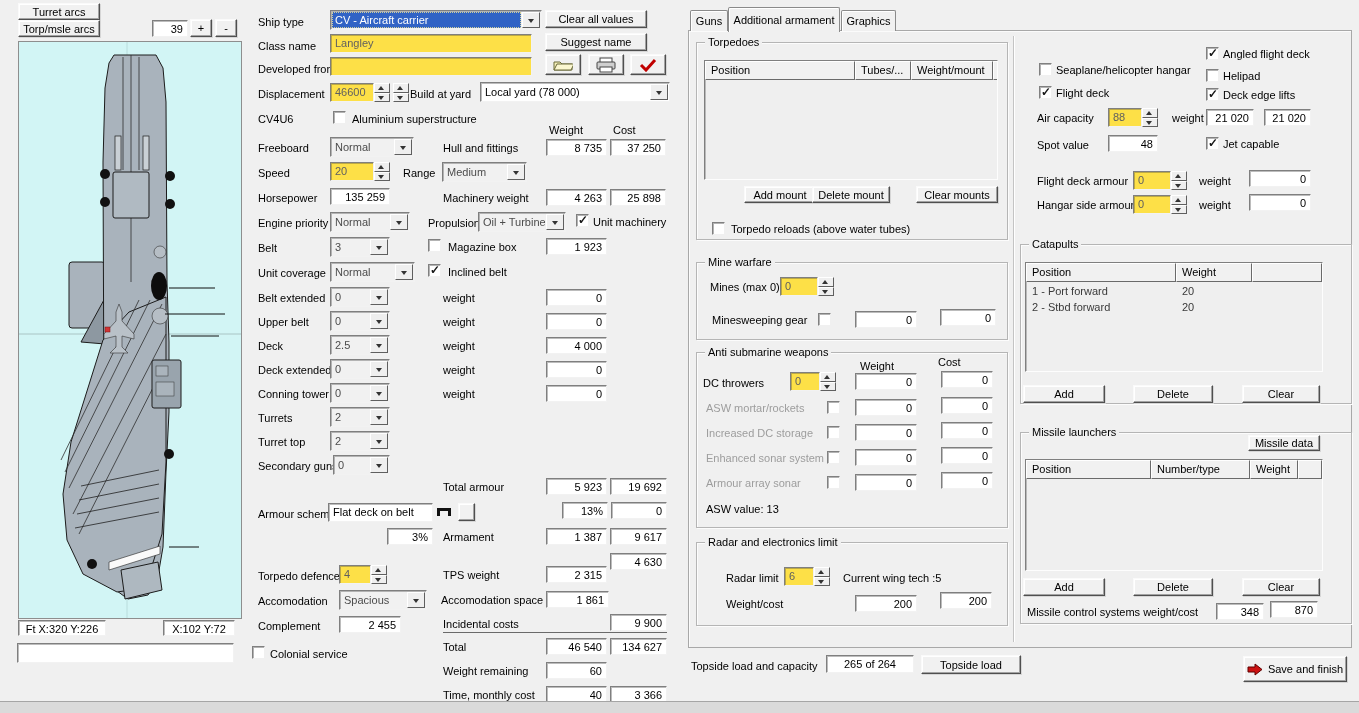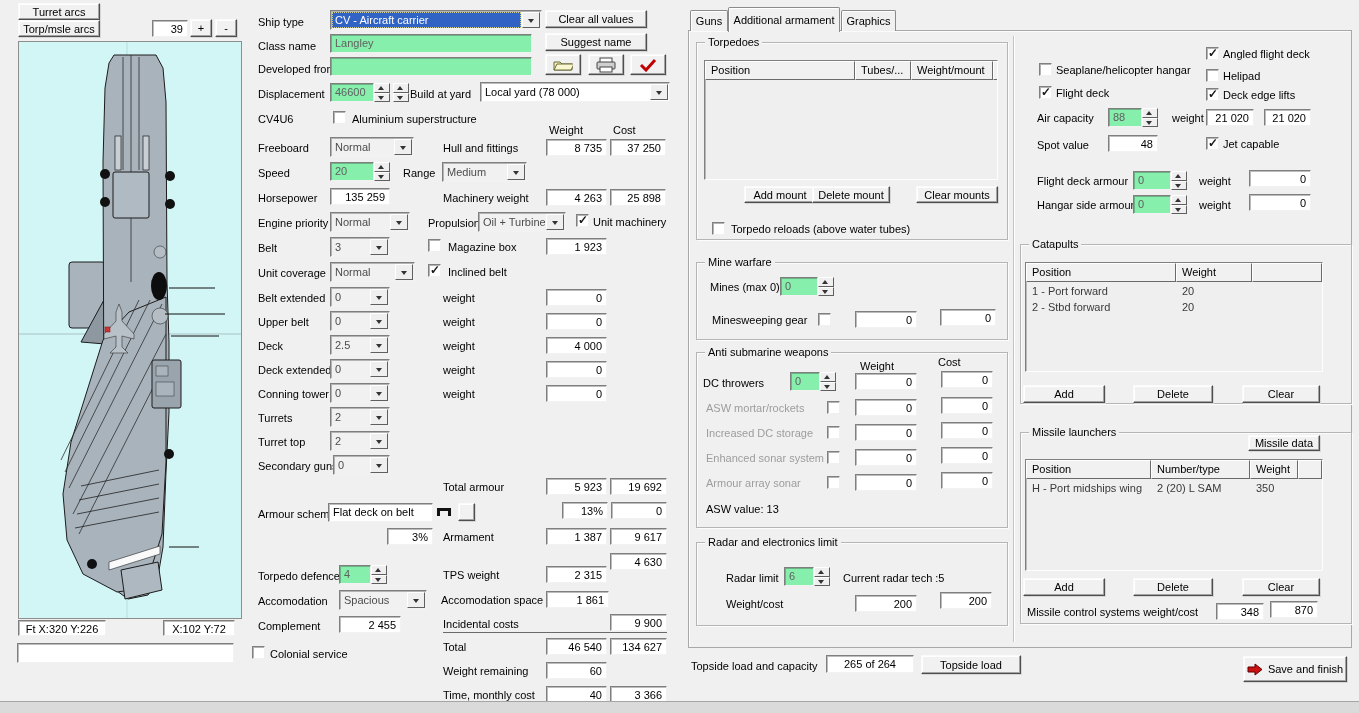--- a/index.html
+++ b/index.html
@@ -6,21 +6,21 @@
   #win{position:relative;width:1359px;height:713px;background:#f0f0f0;overflow:hidden;
        font-family:"Liberation Sans",sans-serif;font-size:11px;color:#000;
        border-right:1px solid #9a9a9a}
   .lbl{position:absolute;white-space:nowrap;line-height:13px}
   .lbl.dim{color:#9d9d9d}
   .fld{position:absolute;background:#fff;border:1px solid;border-color:#7f7f7f #f2f2f2 #f2f2f2 #7f7f7f;
        box-shadow:inset 1px 1px 0 rgba(64,64,64,.35);box-sizing:border-box;overflow:hidden}
   .fld span{display:block;padding:2px 4px 0;text-align:right;line-height:12px;white-space:nowrap}
   .fld.left span{text-align:left}
   .fld.ctr span{text-align:center}
-  .fld.dim{background:#86efac}
+  .fld.dim{background:#fde047}
   .fld.dim span{color:#606060}
   .dd{position:absolute;height:20px;background:#f1f1f1;border:1px solid;
       border-color:#7f7f7f #f2f2f2 #f2f2f2 #7f7f7f;box-shadow:inset 1px 1px 0 rgba(64,64,64,.35);
       display:flex;box-sizing:border-box}
   .dd .t{flex:1;padding:3px 2px 0 4px;color:#4c4c4c;white-space:nowrap;overflow:hidden;line-height:12px}
   .dd .a{width:16px;margin:1px;background:#efefef;border:1px solid;border-color:#fff #5f5f5f #5f5f5f #fff;
          display:flex;align-items:center;justify-content:center;flex:none}
   .dd .a i{width:0;height:0;border:3px solid transparent;border-top:4px solid #333;margin-top:4px}
   .dd.blue .t{background:#3163c5;color:#fff;margin:1px 0 1px 1px;padding:2px 2px 0 3px;
               outline:1px dotted #cfcf9a;outline-offset:-1px}
@@ -564,21 +564,21 @@
       <span class="cap">Radar and electronics limit</span>
     </div>
   <span class="lbl" style="left:726px;top:572px">Radar limit</span>
   <div class="fld left dim" style="left:784px;top:567px;width:30px;height:19px">
       <span>6</span>
     </div>
   <div class="spn" style="left:814px;top:567px;height:19px">
       <i class="u"></i>
       <i class="d"></i>
     </div>
-  <span class="lbl" style="left:843px;top:572px">Current radar tech :5</span>
+  <span class="lbl" style="left:843px;top:572px">Current wing tech :5</span>
   <span class="lbl" style="left:726px;top:598px">Weight/cost</span>
   <div class="fld" style="left:855px;top:595px;width:62px;height:17px">
       <span>200</span>
     </div>
   <div class="fld" style="left:940px;top:592px;width:52px;height:17px">
       <span>200</span>
     </div>
 
   <span class="lbl" style="left:691px;top:660px">Topside load and capacity</span>
   <div class="fld ctr" style="left:826px;top:655px;width:88px;height:18px">
@@ -672,25 +672,20 @@
       <span class="cap">Missile launchers</span>
     </div>
   <div class="btn" style="left:1248px;top:435px;width:72px;height:16px">Missile data</div>
   <div class="tbl" style="left:1025px;top:459px;width:298px;height:112px">
     <div class="thead">
       <div class="th" style="width:125px">Position</div>
       <div class="th" style="width:99px">Number/type</div>
       <div class="th" style="width:48px">Weight</div>
       <div class="th" style="flex:1"></div>
     </div>
-    <div class="tr">
-      <div class="td" style="width:125px">H - Port midships wing</div>
-      <div class="td" style="width:99px">2 (20) L SAM</div>
-      <div class="td" style="width:48px">350</div>
-    </div>
   </div>
   <div class="btn" style="left:1023px;top:578px;width:82px;height:18px">Add</div>
   <div class="btn" style="left:1133px;top:578px;width:80px;height:18px">Delete</div>
   <div class="btn" style="left:1242px;top:578px;width:78px;height:18px">Clear</div>
   <span class="lbl" style="left:1027px;top:606px">Missile control systems weight/cost</span>
   <div class="fld" style="left:1216px;top:603px;width:48px;height:17px">
       <span>348</span>
     </div>
   <div class="fld" style="left:1270px;top:601px;width:48px;height:17px">
       <span>870</span>

